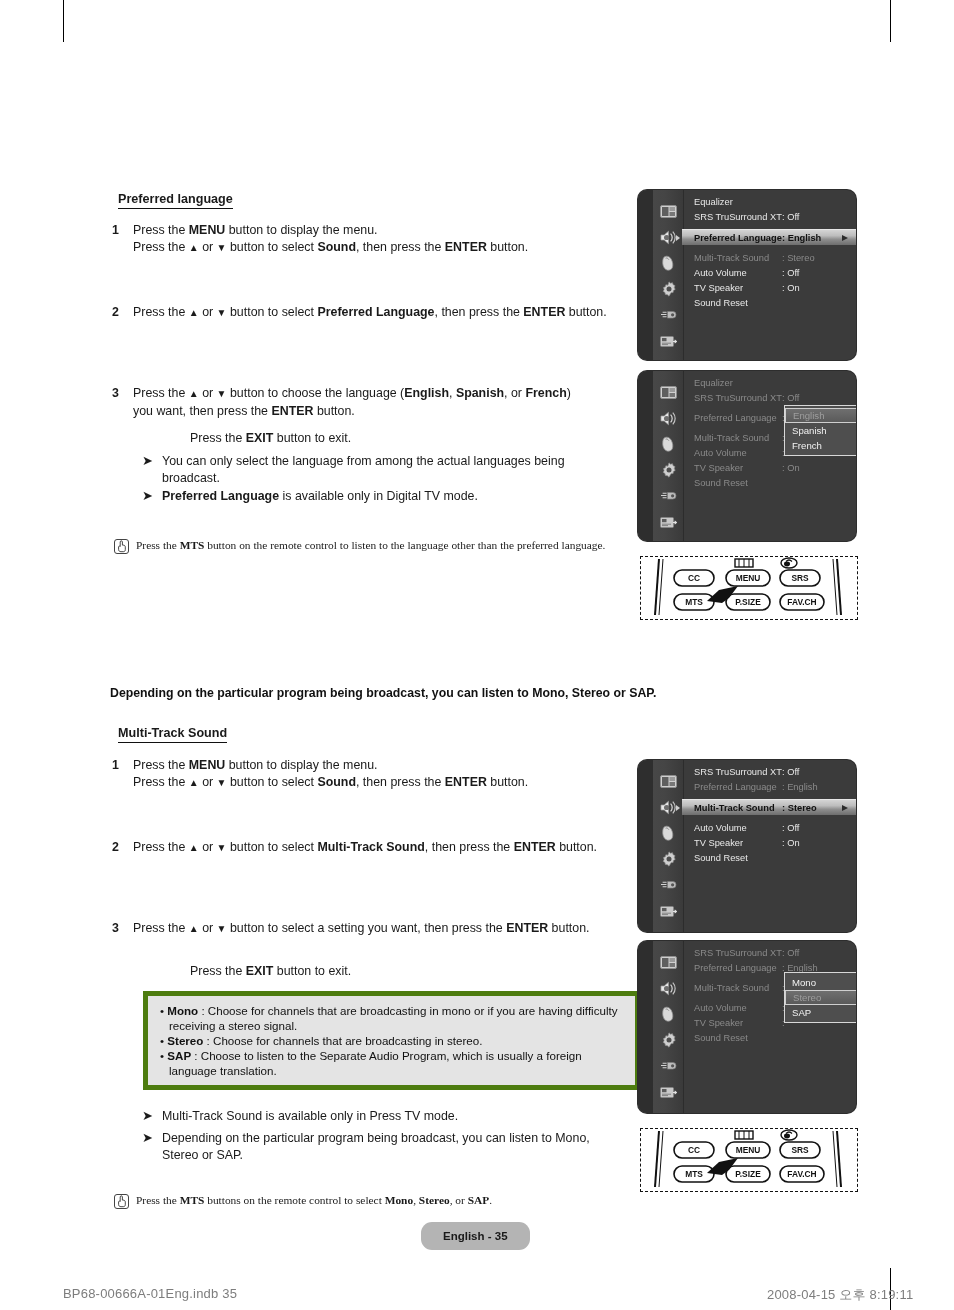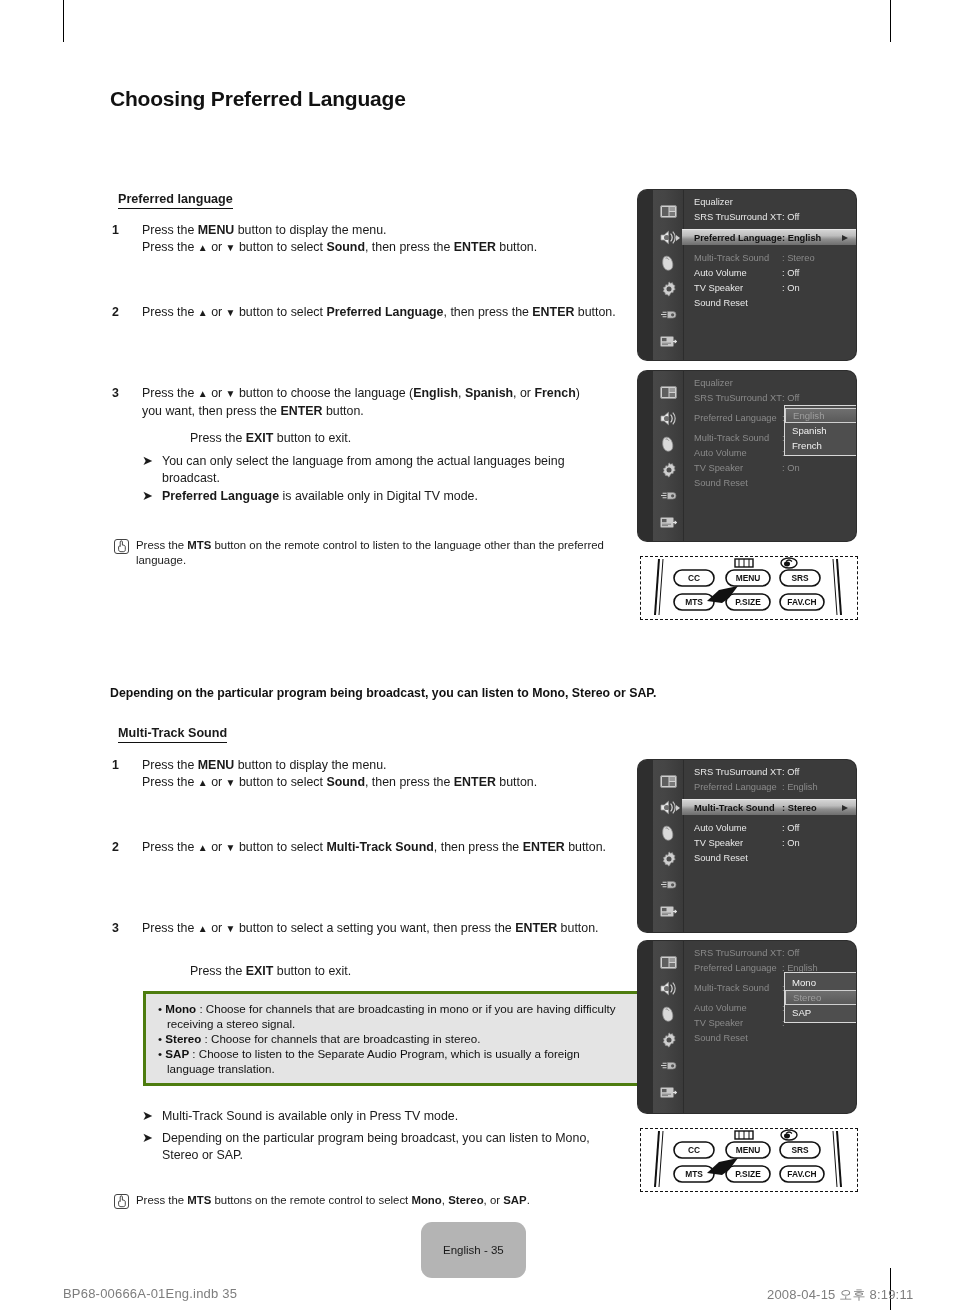--- a/index.html
+++ b/index.html
@@ -38,50 +38,50 @@
     border-bottom:1.6px solid #111;
     display:inline-block;
   }
 
   
   .step { position:absolute; font-size:12.4px; line-height:16.5px; color:#1a1a1a; }
   .step .num {
     position:absolute; left:0; top:0; width:18px;
     font-weight:bold; font-size:12.4px; text-align:left;
   }
-  .step .body { margin-left:30px; display:block; }
+  .step .body { margin-left:21px; display:block; }
   .b { font-weight:bold; }
   .tri { font-size:10px; letter-spacing:0; }
 
   .plain { position:absolute; font-size:12.4px; line-height:16.5px;margin-left:48px; }
 
   
   .abullet { position:absolute; font-size:12.4px; line-height:16.5px; }
   .abullet .ar {
     position:absolute; left:0; top:0px; width:16px;
     font-size:13px; line-height:16.5px;
   }
   .abullet .tx { display:block; margin-left:20px; }
 
   
-  .note { position:absolute; font-size:11.4px; line-height:14.5px; }
+  .note { position:absolute; font-size:11.4px; line-height:14.5px;font-family:Liberation Serif, serif; }
   .note .hand {
     position:absolute; left:0; top:1px;
     width:15px; height:15px;
     border:1px solid #444; border-radius:3px;
     background:#fff;
   }
   .note .hand svg { display:block; }
   .note .tx { display:block; margin-left:22px; }
 
   
   .greybox {
     position:absolute;
     background:#e4e4e4;
-    border:3px solid #4d7c0f;
+    border:5px solid #4d7c0f;
     font-size:11.6px; line-height:15px;
     padding:7px 10px 7px 12px;
     color:#111;
   }
   .greybox p { margin:0; text-indent:-9px; padding-left:9px; }
 
   
   .osd {
     position:absolute;
     background:#3b3b3b;
@@ -182,41 +182,40 @@
     border:1.4px dashed #111;
     background:#fff;
   }
   .remote svg{ display:block; }
 
   
   .pagetag{
     position:absolute;
     background:#b4b4b4;
     border-radius:11px;
-    font-size:11.5px; font-weight:normal;
+    font-size:11.5px; font-weight:bold;
     color:#1a1a1a;
-    padding:22px 22px;
+    padding:8px 22px;
   }
   .meta{
     position:absolute;
     font-size:13px; color:#7d7d7d;
     font-family:Liberation Sans, sans-serif;
     letter-spacing:0.2px;
   }
 </style>
 </head>
 <body>
 
 <div class="page">
 
   <div class="crop v" style="left:63px;top:0px;"></div>
   <div class="crop v" style="left:890px;top:0px;"></div>
   <div class="crop v" style="left:890px;top:1268px;"></div>
 
-  <div class="h1" style="top:87px;">Choosing Preferred Language</div>
 
 
   <div class="sub-head" style="top:192px;">Preferred language</div>
 
   <div class="step" style="left:112px;top:222px;width:520px;">
     <span class="num">1</span>
     <span class="body">
       <span>Press the </span><span class="b">MENU</span><span> button to display the menu.</span><br>
       <span>Press the </span><span class="tri">▲</span><span> or </span><span class="tri">▼</span><span> button to select </span><span class="b">Sound</span><span>, then press the </span><span class="b">ENTER</span><span> button.</span>
     </span>

